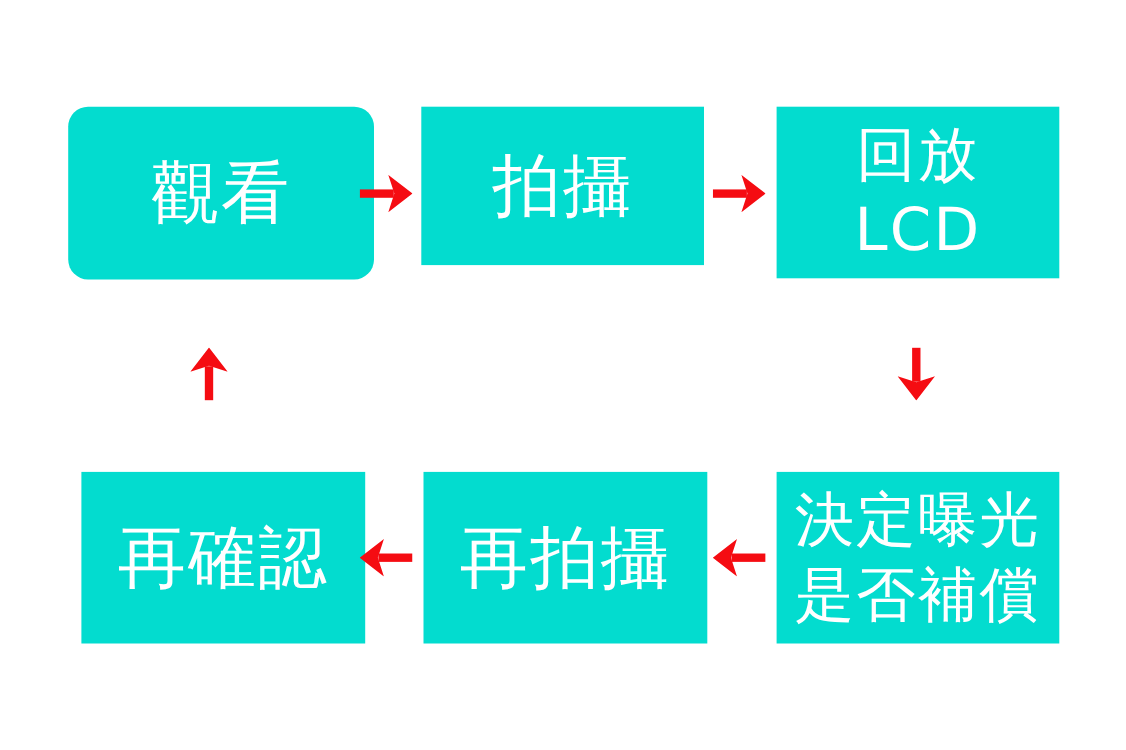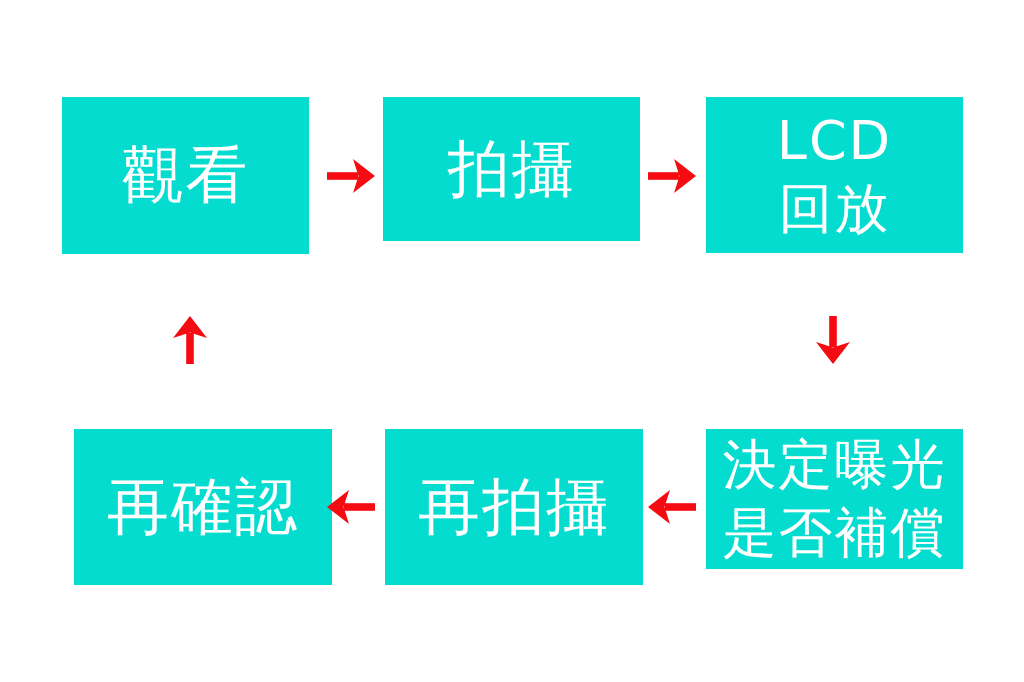--- a/index.html
+++ b/index.html
@@ -38,27 +38,27 @@
     width: 48px;
     height: 34px;
     color: var(--arrow);
   }
   .arrow svg { width: 100%; height: 100%; display: block; }
   .rot90  { transform: rotate(90deg); }
   .rot180 { transform: rotate(180deg); }
   .rot270 { transform: rotate(-90deg); }
 
   
-  .pos-watch     { left: 62px;  top: 97px;  width: 247px; height: 157px; }
+  .pos-watch     { left: 62px;  top: 97px;  width: 278px; height: 157px; border-radius: 18px; }
   .pos-shoot     { left: 383px; top: 97px;  width: 257px; height: 144px; }
   .pos-lcd       { left: 706px; top: 97px;  width: 257px; height: 156px; }
   
   .pos-reconfirm { left: 62px;  top: 429px; width: 258px; height: 156px; margin-left: 12px; }
   .pos-reshoot   { left: 385px; top: 429px; width: 258px; height: 156px; }
-  .pos-decide    { left: 706px; top: 429px; width: 257px; height: 140px; }
+  .pos-decide    { left: 706px; top: 429px; width: 257px; height: 156px; }
   
   .pos-arrow-1 { left: 327px; top: 159px; }
   .pos-arrow-2 { left: 648px; top: 159px; }
   .pos-arrow-3 { left: 809px; top: 323px; }
   .pos-arrow-4 { left: 648px; top: 490px; }
   .pos-arrow-5 { left: 327px; top: 490px; }
   .pos-arrow-6 { left: 166px; top: 323px; }
 </style>
 </head>
 <body>
@@ -67,22 +67,22 @@
 
   <div class="flow-box single pos-watch">
     <span class="line">觀看</span>
   </div>
 
   <div class="flow-box single pos-shoot">
     <span class="line">拍攝</span>
   </div>
 
   <div class="flow-box double pos-lcd">
+    <span class="line">回放</span>
     <span class="line">LCD</span>
-    <span class="line">回放</span>
   </div>
 
   <div class="flow-box single pos-reconfirm">
     <span class="line">再確認</span>
   </div>
 
   <div class="flow-box single pos-reshoot">
     <span class="line">再拍攝</span>
   </div>
 

